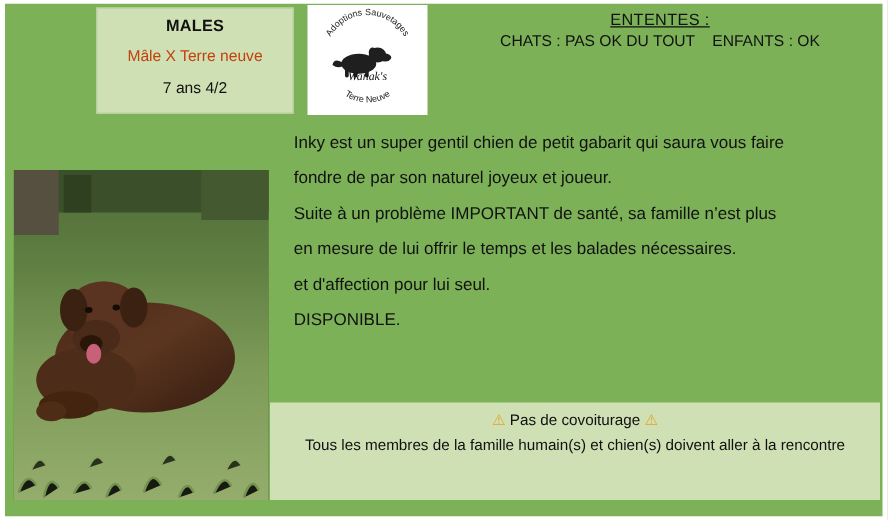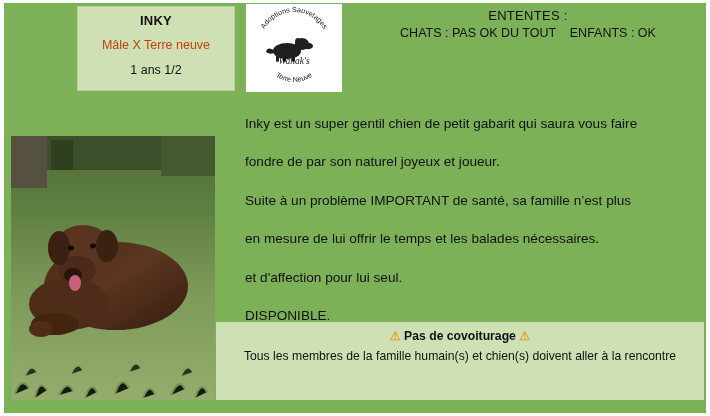--- a/index.html
+++ b/index.html
@@ -67,34 +67,35 @@
     position: absolute;
     left: 352px; top: 4px;
     width: 352px; height: 90px;
     text-align: center;
     color: #111;
     font-size: 12.5px;
     line-height: 1.38;
     padding-top: 3px;
   }
   .ententes .title {
+    text-decoration: underline;
     font-size: 13px;
     letter-spacing: 0.3px;
   }
   .ententes .row { white-space: pre; }
   
   .body-text {
     position: absolute;
     left: 228px; top: 96px;
     width: 472px;
     color: #111;
     font-size: 13.6px;
     line-height: 1.58;
   }
-  .body-text p { margin: 17px; }
+  .body-text p { margin: 7px; }
   
   .photo {
     position: absolute;
     left: 11px; top: 136px;
     width: 204px; height: 264px;
     overflow: hidden;
     background: #5d7f3f;
   }
   .photo svg { display: block; }
   
@@ -102,35 +103,35 @@
     position: absolute;
     left: 216px; top: 322px;
     width: 488px; height: 78px;
     background: #cfe0b4;
     text-align: center;
     font-size: 12.2px;
     color: #111;
     line-height: 1.45;
     padding-top: 6px;
   }
-  .notice .l1 { display: block; font-weight: bold; }
+  .notice .l1 { display: block; }
   .notice .l2 { display: block; margin-top: 2px; }
   .warn { color: #e8a22a; }
 </style>
 </head>
 <body>
 
 <div id="poster">
 
   <div class="green-bg"></div>
 
   <div class="info-card">
-    <div class="name">INKY</div>
+    <div class="name">MALES</div>
     <div class="breed">Mâle X Terre neuve</div>
-    <div class="age">1 ans 1/2</div>
+    <div class="age">7 ans 4/2</div>
   </div>
 
   <div class="logo-box">
     <svg class="logo-svg" width="92" height="84" viewBox="0 0 92 84">
       <defs>
         <path id="arcTop" d="M 12,40 A 34,34 0 0 1 80,40"></path>
         <path id="arcBot" d="M 14,44 A 32,32 0 0 0 78,44"></path>
       </defs>
       <text font-size="7.2" fill="#1a1a1a" font-family="Liberation Sans, sans-serif">
         <textPath href="#arcTop" startOffset="50%" text-anchor="middle">Adoptions Sauvetages</textPath>

